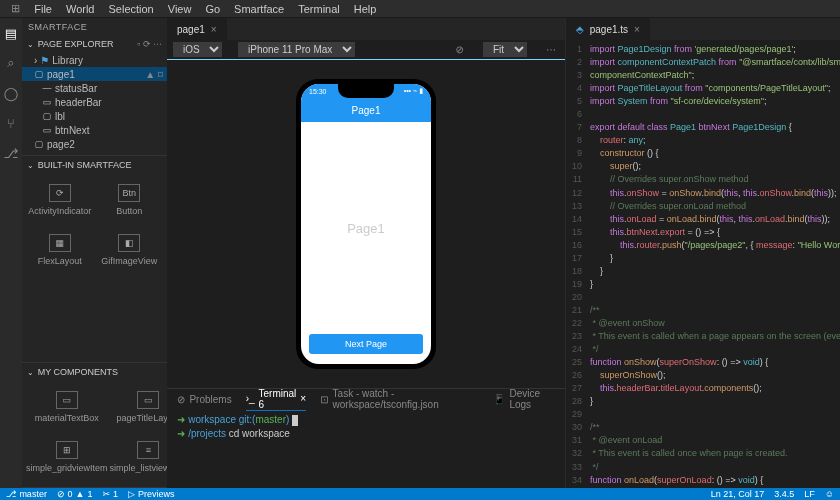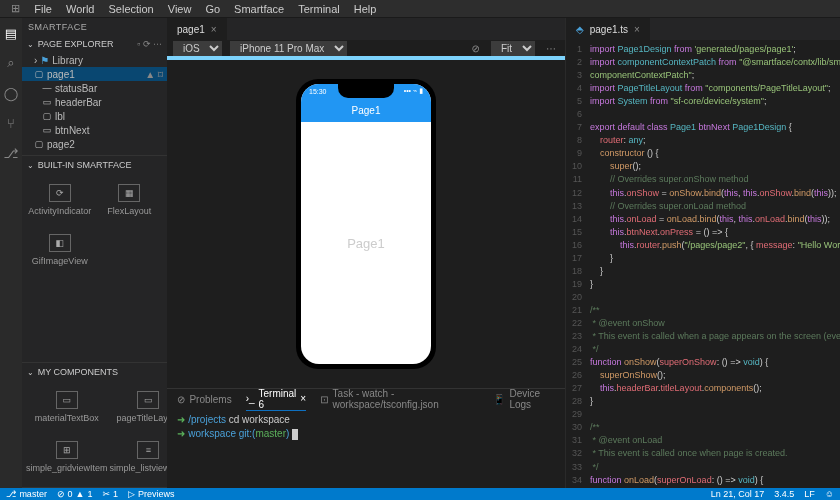--- a/index.html
+++ b/index.html
@@ -22,21 +22,21 @@
 .tree-item.sel{background:#094771}
 .tree-item.d1{padding-left:20px}
 .tree-item .ic{width:10px;text-align:center;font-size:9px}
 .builtin-grid{display:grid;grid-template-columns:1fr 1fr;gap:2px;padding:4px}
 .comp{display:flex;flex-direction:column;align-items:center;justify-content:center;gap:4px;height:48px;background:#252526;color:#999;font-size:9px}
 .comp .cicon{width:22px;height:18px;border:1px solid #666;display:flex;align-items:center;justify-content:center;font-size:9px;color:#aaa}
 .center{flex:1;display:flex;flex-direction:column;background:#1e1e1e;position:relative}
 .tabbar{height:22px;background:#252526;display:flex;align-items:center}
 .tab{height:22px;padding:0 10px;display:flex;align-items:center;gap:6px;background:#1e1e1e;color:#ddd;font-size:10px;border-right:1px solid #252526}
 .tab .close{color:#888;font-size:10px}
-.toolbar{height:20px;display:flex;align-items:center;padding:0 6px;gap:8px;background:#1e1e1e;border-bottom:4px solid #7dd3fc}
+.toolbar{height:20px;display:flex;align-items:center;padding:0 6px;gap:16px;background:#1e1e1e;border-bottom:1px solid #7dd3fc}
 .tb-sel{background:#3c3c3c;color:#ccc;font-size:10px;padding:1px 6px;border:none;height:15px}
 .tb-sel.wide{min-width:100px}
 .toolbar .sp{flex:1}
 .tbicon{color:#888;font-size:10px;padding:0 3px}
 .device-area{flex:1;display:flex;align-items:center;justify-content:center;background:#1e1e1e;position:relative}
 .phone{width:140px;height:290px;background:#000;border-radius:22px;padding:5px;position:relative}
 .screen{width:100%;height:100%;background:#fff;border-radius:18px;overflow:hidden;display:flex;flex-direction:column;position:relative}
 .notch{position:absolute;top:0;left:50%;transform:translateX(-50%);width:56px;height:14px;background:#000;border-radius:0 0 10px 10px;z-index:5}
 .statusrow{height:14px;display:flex;justify-content:space-between;align-items:center;padding:0 8px;font-size:7px;color:#fff;background:#2196f3}
 .hdr{height:24px;background:#2196f3;display:flex;align-items:center;justify-content:center;color:#fff;font-size:10px;font-weight:500}
@@ -140,20 +140,24 @@
       <div class="side-section-title">
         <span class="chev">⌄</span>
         <span>BUILT-IN SMARTFACE</span>
       </div>
       <div class="builtin-grid" id="builtin-grid">
           <div class="comp">
             <div class="cicon">⟳</div>
             <span>ActivityIndicator</span>
           </div>
           <div class="comp">
+            <div class="cicon">Btn</div>
+            <span>Button</span>
+          </div>
+          <div class="comp">
             <div class="cicon">▦</div>
             <span>FlexLayout</span>
           </div>
           <div class="comp">
             <div class="cicon">◧</div>
             <span>GifImageView</span>
           </div>
         </div>
     </div>
 
@@ -201,33 +205,34 @@
     <div class="device-area">
       <div class="phone">
         <div class="screen">
           <div class="notch"></div>
           <div class="statusrow">
             <span>15:30</span>
             <span>••• ⌁ ▮</span>
           </div>
           <div class="hdr">Page1</div>
           <div class="body">Page1</div>
+          <div class="btn-next">Next Page</div>
         </div>
       </div>
     </div>
     <div class="bottom-panel">
       <div class="btabs">
         <span class="bt">⊘ <span>Problems</span></span>
         <span class="bt active">›_ <span>Terminal 6</span> ×</span>
         <span class="bt">⊡ <span>Task - watch - workspace/tsconfig.json</span></span>
         <span class="bt">📱 <span>Device Logs</span></span>
       </div>
       <div class="term">
+        <div><span class="g">➜ </span><span class="b">workspace</span> <span class="b">git:(</span><span class="g">master</span><span class="b">)</span> <span class="cur"></span></div>
         <div><span class="g">➜ </span><span class="b">/projects</span> <span>cd workspace</span></div>
-        <div><span class="g">➜ </span><span class="b">workspace</span> <span class="b">git:(</span><span class="g">master</span><span class="b">)</span> <span class="cur"></span></div>
       </div>
     </div>
   </div>
 
   <div class="editor">
     <div class="tabbar">
       <div class="tab">
         <span style="color:#4aa0d8">⬘</span>
         <span>page1.ts</span>
         <span class="close">×</span>
@@ -242,21 +247,21 @@
 <span class="kw">import</span> <span class="id">System</span> <span class="kw">from</span> <span class="st">"sf-core/device/system"</span>;
 
 <span class="kw">export default class</span> <span class="id">Page1</span> <span class="kw">btnNext</span> <span class="id">Page1Design</span> {
     <span class="vr">router</span>: <span class="id">any</span>;
     <span class="fn">constructor</span> () {
         <span class="fn">super</span>();
         <span class="cm">// Overrides super.onShow method</span>
         <span class="kw">this</span>.<span class="vr">onShow</span> = <span class="fn">onShow</span>.<span class="fn">bind</span>(<span class="kw">this</span>, <span class="kw">this</span>.<span class="vr">onShow</span>.<span class="fn">bind</span>(<span class="kw">this</span>));
         <span class="cm">// Overrides super.onLoad method</span>
         <span class="kw">this</span>.<span class="vr">onLoad</span> = <span class="fn">onLoad</span>.<span class="fn">bind</span>(<span class="kw">this</span>, <span class="kw">this</span>.<span class="vr">onLoad</span>.<span class="fn">bind</span>(<span class="kw">this</span>));
-        <span class="kw">this</span>.<span class="vr">btnNext</span>.<span class="vr">onPress</span> = () <span class="op">=&gt;</span> {
+        <span class="kw">this</span>.<span class="vr">btnNext</span>.<span class="vr">export</span> = () <span class="op">=&gt;</span> {
             <span class="kw">this</span>.<span class="vr">router</span>.<span class="fn">push</span>(<span class="st">"/pages/page2"</span>, { <span class="vr">message</span>: <span class="st">"Hello World!</span>
         }
     }
 }
 
 <span class="cm">/**</span>
 <span class="cm"> * @event onShow</span>
 <span class="cm"> * This event is called when a page appears on the screen (everytime</span>
 <span class="cm"> */</span>
 <span class="kw">function</span> <span class="fn">onShow</span>(<span class="vr">superOnShow</span>: () <span class="op">=&gt;</span> <span class="id">void</span>) {

